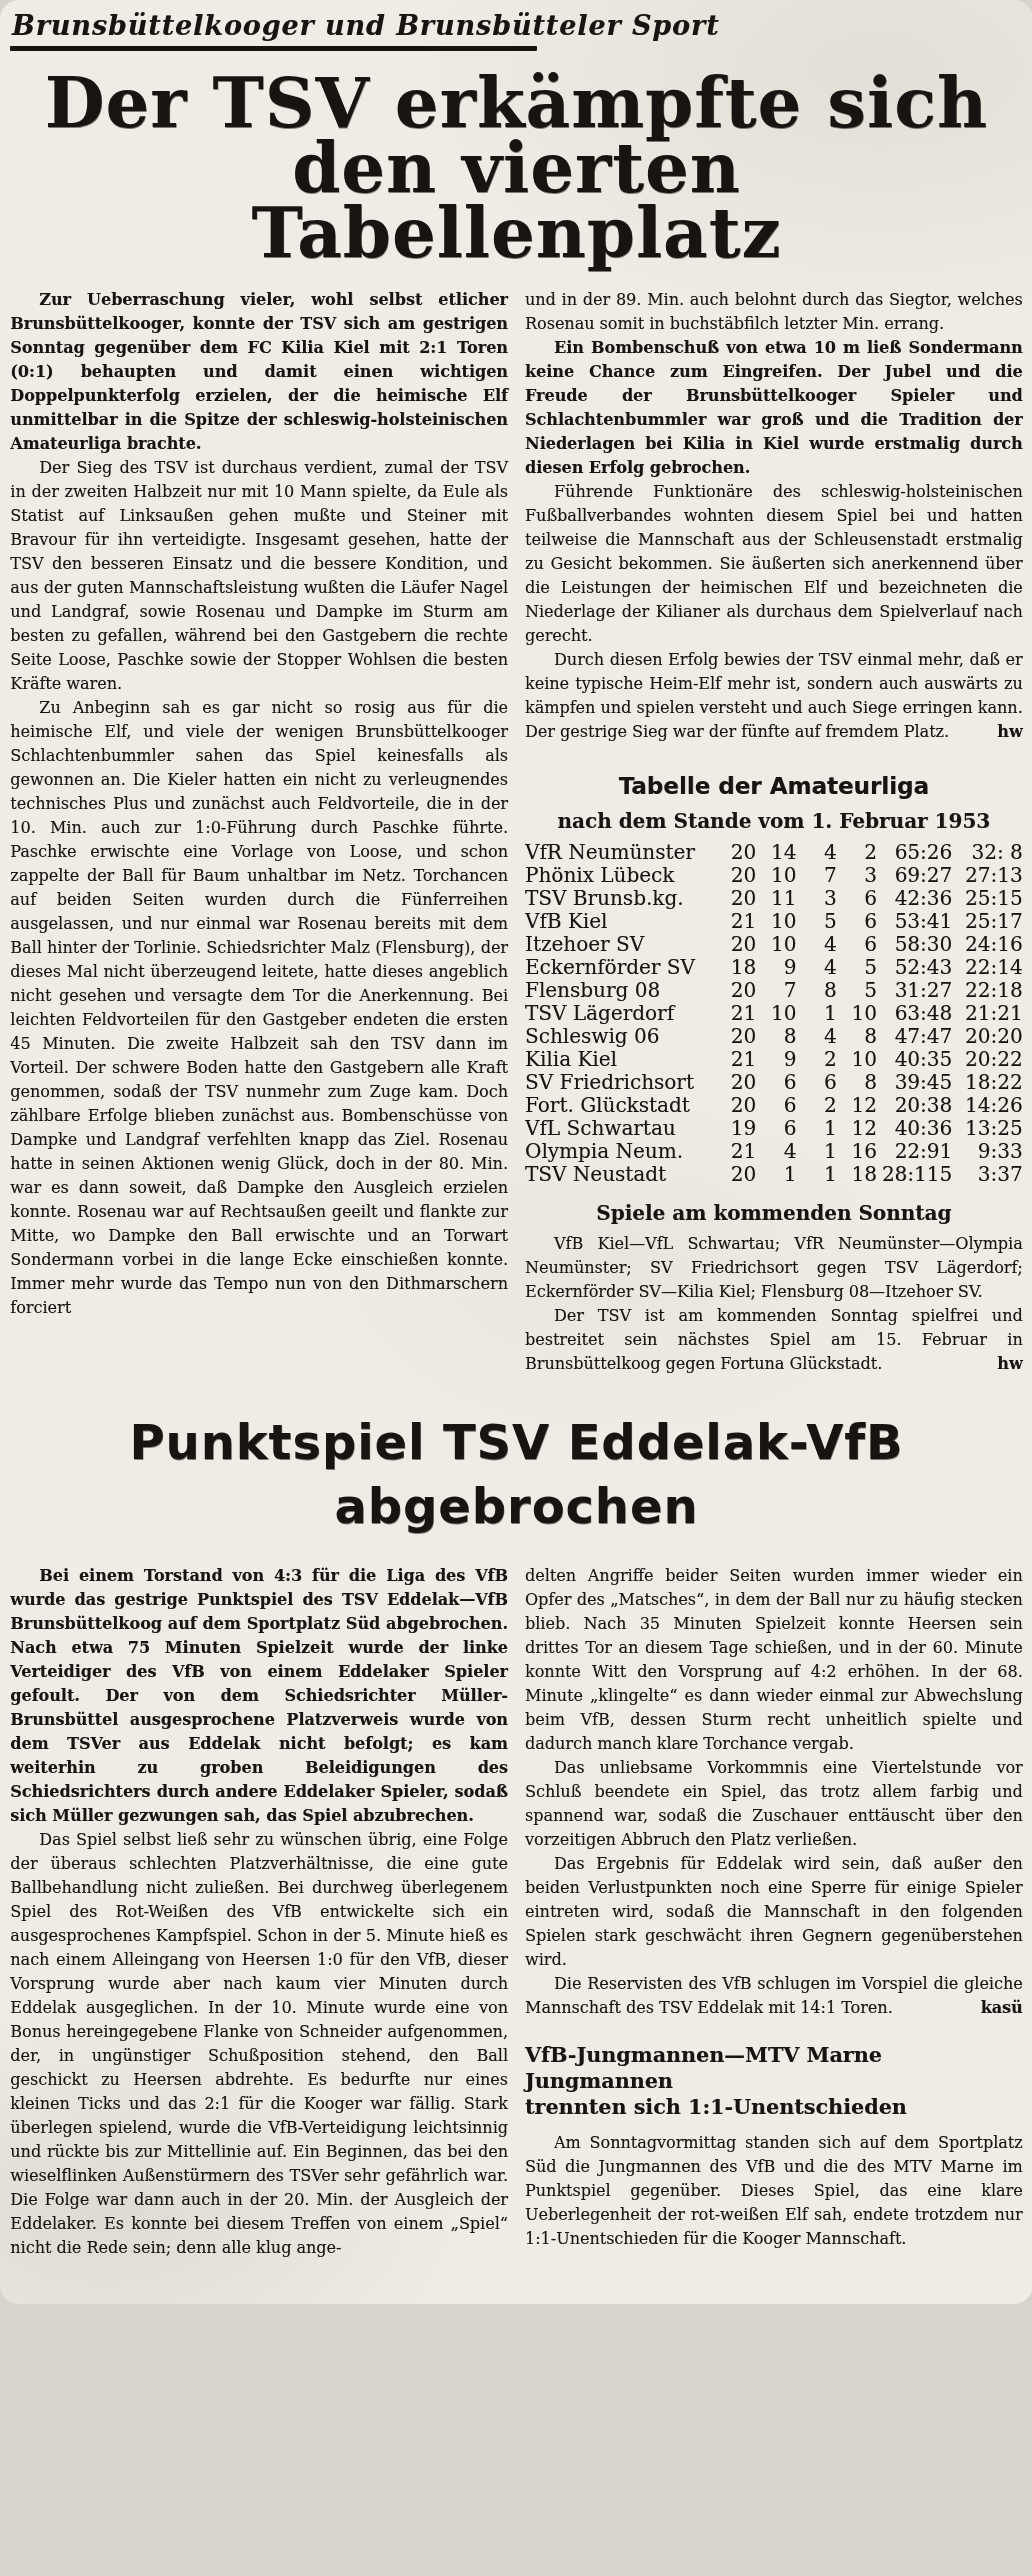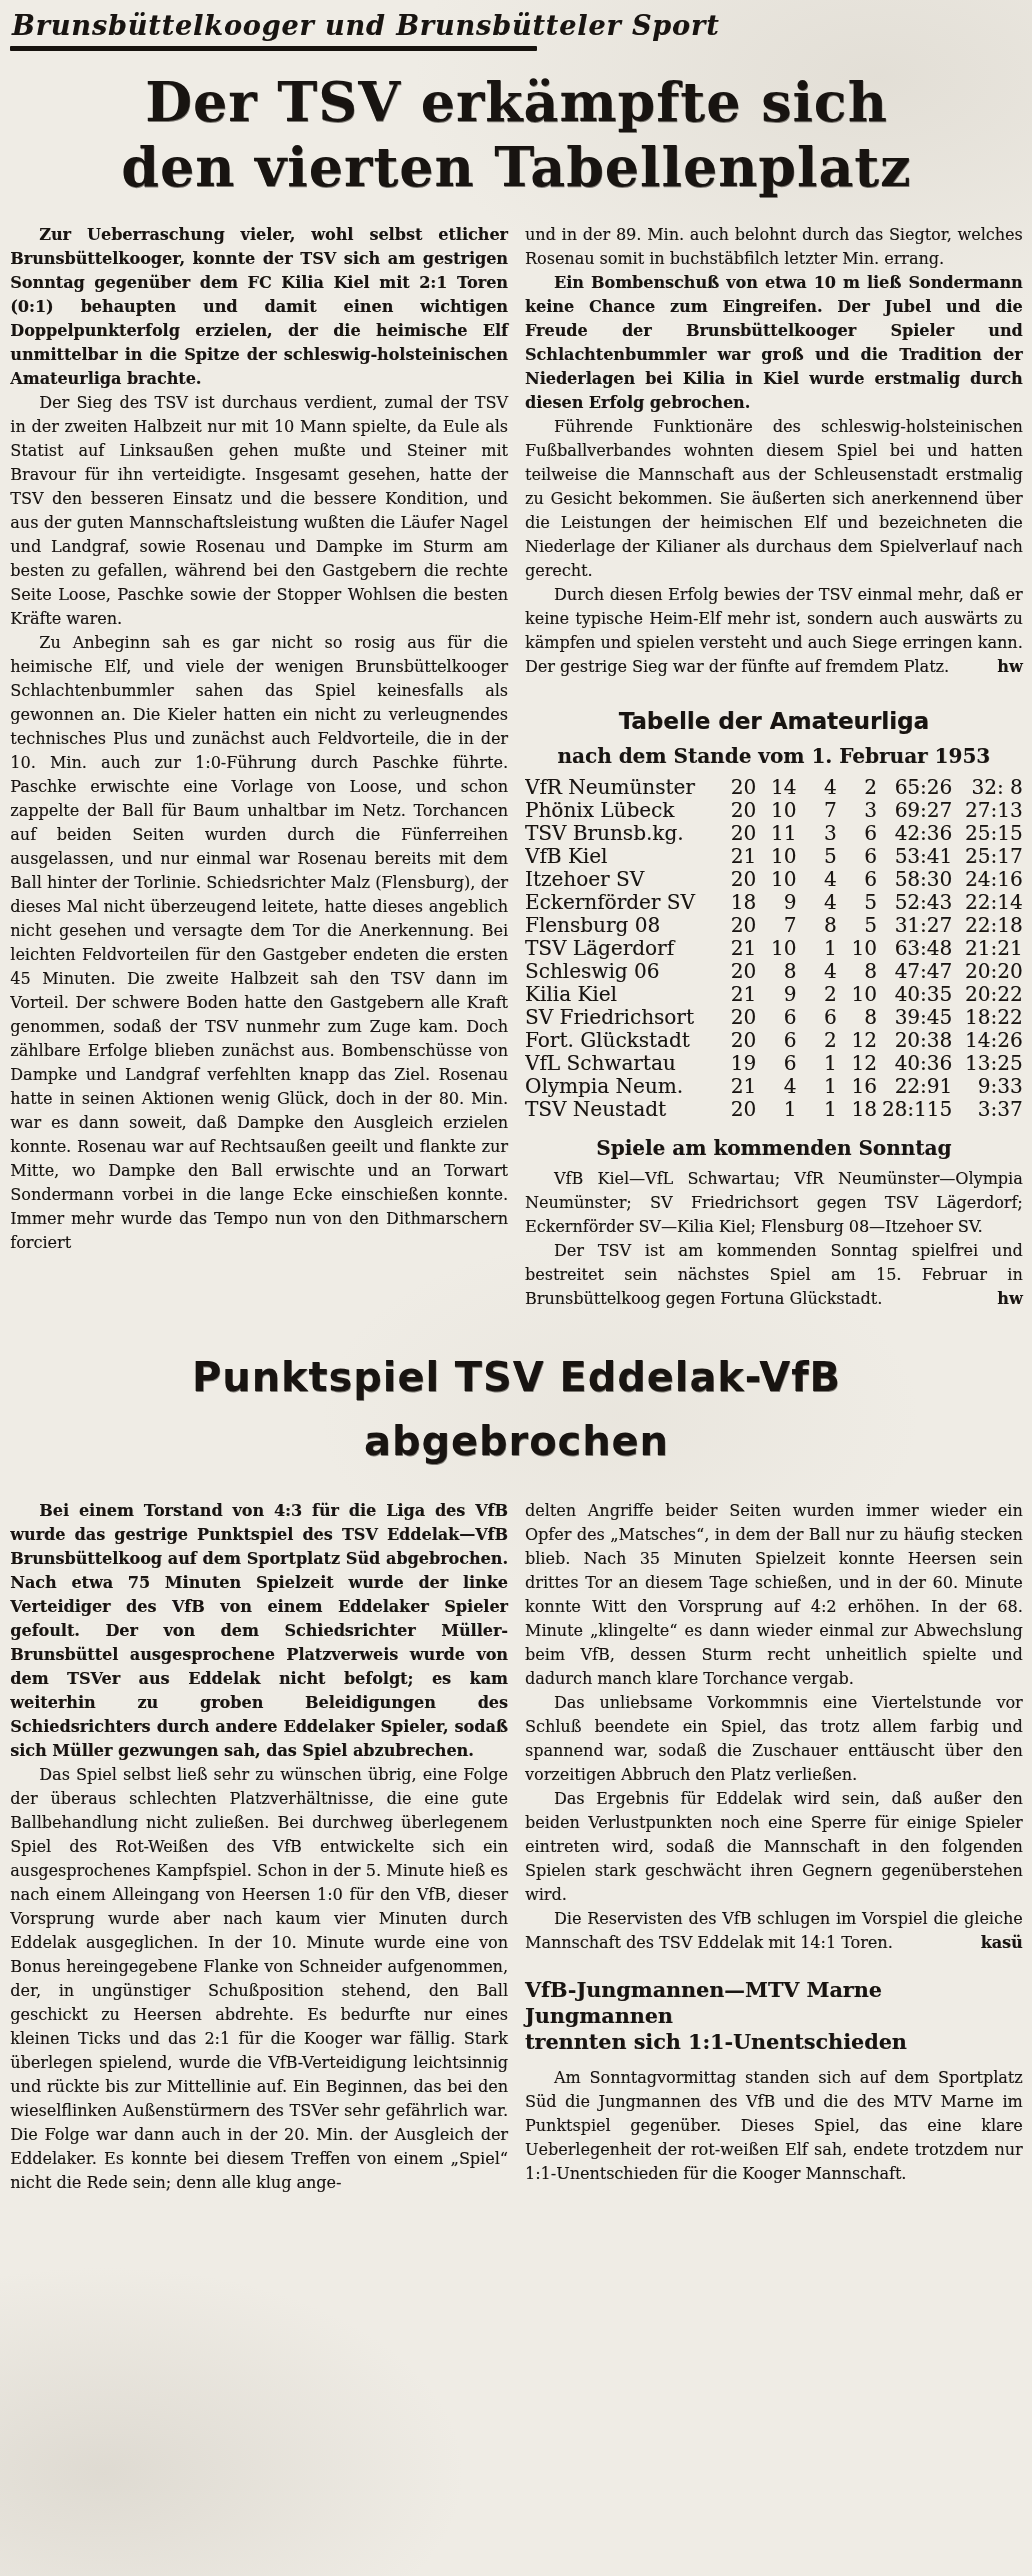--- a/index.html
+++ b/index.html
@@ -1,45 +1,46 @@
 <!DOCTYPE html>
 <html lang="de" style="font-size:13.8px"><head>
 <meta charset="utf-8">
 <style>
   html,body{margin:0;padding:0;}
   body{background:#d8d4cc;}
   .page{
     position:relative;
-    width:1033px;height:2576px;
+    width:1033px;height:2304px;
     margin:0 auto;
     background:
       radial-gradient(ellipse 775px 430px at 85% 3%, rgba(190,183,170,.25), transparent 60%),
       radial-gradient(ellipse 602px 344px at 10% 96%, rgba(180,173,160,.28), transparent 60%),
       radial-gradient(ellipse 430px 258px at 60% 55%, rgba(200,193,180,.15), transparent 70%),
       #efece5;
     color:#181411;
     overflow:hidden;
     font-family:"DejaVu Serif","Liberation Serif",serif;
+    border-radius:19px;
   }
   .inner{padding:8.6px 8.6px 0 8.6px;}
   
   .kicker{
     font-style:italic;font-weight:bold;
     font-size:27px;line-height:34px;
     letter-spacing:0.9px;
     padding-left:3.4px;
     text-shadow:0.3px 0.3px 0 rgba(20,16,12,.45);
   }
   .kicker-rule{width:527px;height:5.2px;background:#17130f;margin:3.4px 0 0 1.7px;border-radius:0.9px;}
   
   .headline1{
     margin:19px 26px 22.4px 26px;
     text-align:center;
     font-weight:bold;
-    font-size:54px;line-height:65px;
+    font-size:69px;line-height:65px;
     letter-spacing:0.9px;
     text-shadow:0.5px 0.5px 0 rgba(16,12,8,.5);
   }
   
   .cols{display:flex;gap:17px;padding:0 1.7px;align-items:flex-start;}
   .col{flex:1 1 0;min-width:0;}
   
   .para{
     margin:0;
     font-size:16px;line-height:24px;
@@ -78,21 +79,21 @@
     margin:15.5px 0 6.9px 0;text-align:center;
     font-weight:bold;font-size:20px;line-height:24px;
     text-shadow:0.3px 0.3px 0 rgba(20,16,12,.38);
   }
   
   .headline2{
     margin:34px 17px 26px 17px;
     text-align:center;
     font-family:"DejaVu Sans","Liberation Sans",sans-serif;
     font-weight:bold;
-    font-size:40px;line-height:64px;
+    font-size:48px;line-height:64px;
     letter-spacing:0.9px;
     text-shadow:0.5px 0.5px 0 rgba(16,12,8,.5);
   }
   
   .subhead{
     margin:22.4px 0 10.3px 0;
     text-align:left;font-weight:bold;
     font-size:20.7px;line-height:26px;
     text-shadow:0.3px 0.3px 0 rgba(20,16,12,.42);
   }

